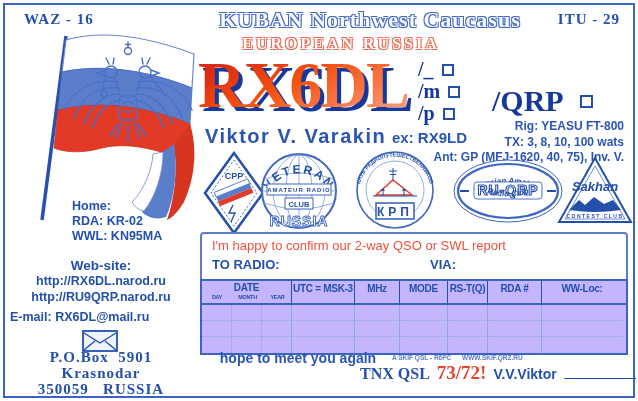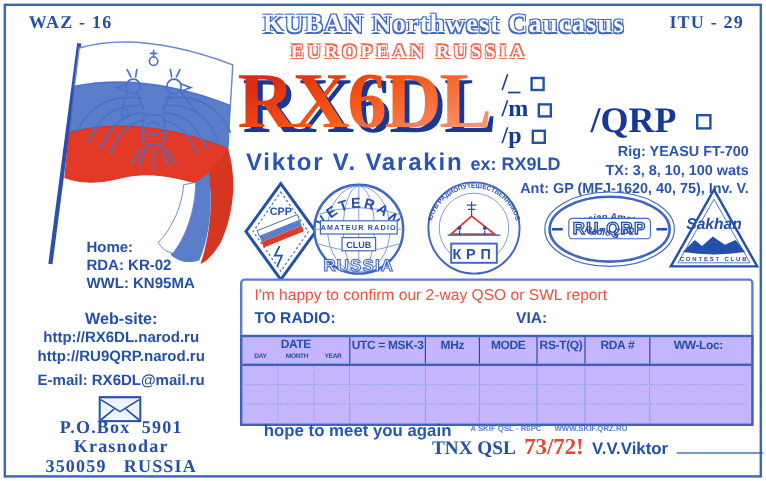--- a/index.html
+++ b/index.html
@@ -76,21 +76,21 @@
   .qc.sub { border-right:1px dotted #8fa8dd; }
   .qc:nth-child(9n) { border-right:none; }
   .q-body .qc:nth-last-child(-n+9) { border-bottom:none; }
 
   
   .side { position:absolute; left:10px; width:182px; color:#2450ac; }
   .home { top:199px; left:72px; width:120px; font-size:12.5px; font-weight:bold; line-height:15px; }
   .web-label { top:258px; text-align:center; font-size:13.5px; font-weight:bold; }
   .url1 { top:274px; text-align:center; font-size:12.5px; font-weight:bold; }
   .url2 { top:290px; text-align:center; font-size:12.5px; font-weight:bold; }
-  .email { top:310px; text-align:center; font-size:12.5px; font-weight:bold; }
+  .email { top:310px; text-align:left; font-size:12.5px; font-weight:bold; }
   .env { position:absolute; left:82px; top:330px; }
   .addr { top:349px; text-align:center; font-family:"Liberation Serif",serif;
           font-weight:bold; font-size:15px; line-height:16px; white-space:pre; letter-spacing:1px; }
 
   
   .thanks { position:absolute; left:200px; top:351px; width:196px; text-align:center;
             font-size:14px; font-weight:bold; color:#2b55b5; line-height:15.5px; }
   .credit { position:absolute; left:392px; top:354px; font-size:6.5px; color:#5b7ecb;
             white-space:pre; font-weight:bold; }
   .tnx-row { position:absolute; left:360px; top:362px; display:flex; align-items:baseline; gap:7px; }
@@ -160,21 +160,21 @@
   <span class="box"></span>
 </div>
 <div class="suffix sfxq">
   <span>/QRP</span>
   <span class="box big"></span>
 </div>
 
 <div class="op-name">Viktor V. Varakin</div>
 <div class="op-ex">ex: RX9LD</div>
 <div class="rig">
-  <div>Rig: YEASU FT-700</div>
+  <div>Rig: YEASU FT-800</div>
   <div>TX: 3, 8, 10, 100 wats</div>
   <div>Ant: GP (MFJ-1620, 40, 75), Inv. V.</div>
 </div>
 
 <svg class="logo" style="left:203px; top:151px;" width="62" height="84" viewBox="0 0 62 84">
   <path d="M31 2 L60 42 L31 82 L2 42 Z" fill="#fff" stroke="#2450ac" stroke-width="2.5"></path>
   <path d="M31 9 L54 42 L31 75 L8 42 Z" fill="none" stroke="#4a70c8" stroke-width="1" stroke-dasharray="2 2"></path>
   <g transform="rotate(-22 31 42)">
     <rect x="13" y="34" width="36" height="5" fill="#fff" stroke="#4a70c8" stroke-width="0.8"></rect>
     <rect x="13" y="39" width="36" height="5" fill="#5b7ecb"></rect>

